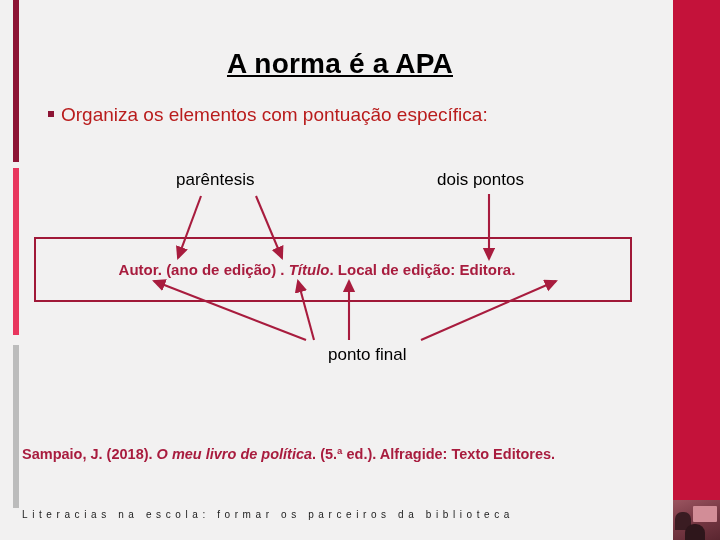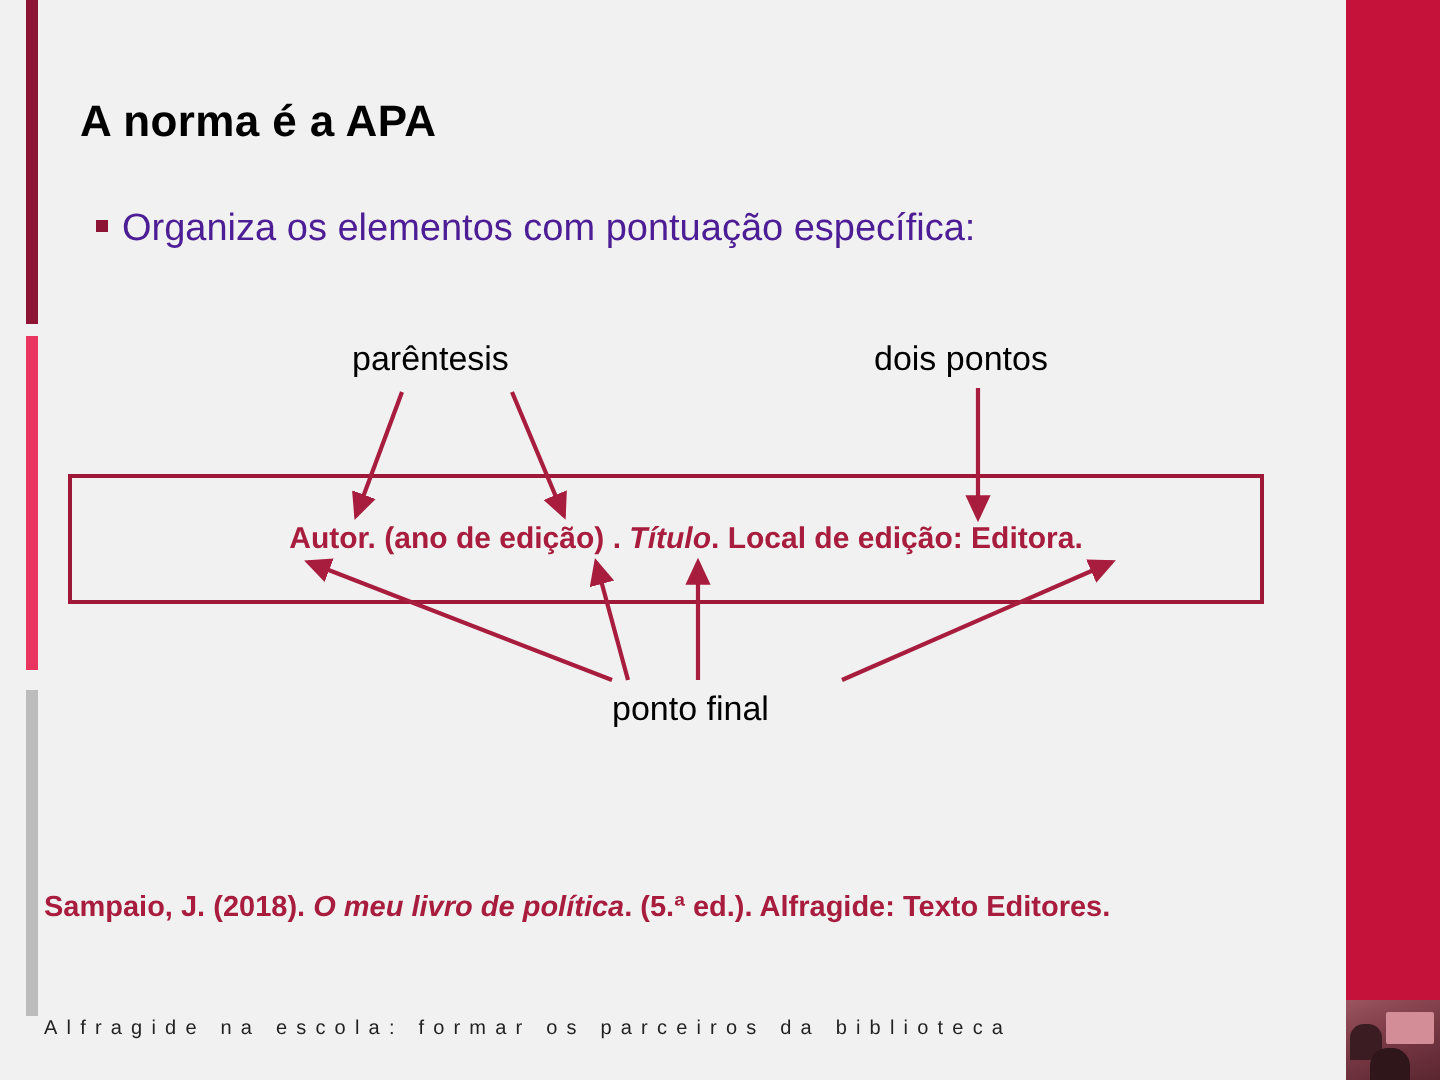--- a/index.html
+++ b/index.html
@@ -40,73 +40,74 @@
     height: 540px;
     background: #c4123a;
   }
 
   
   #title {
     position: absolute;
     top: 48px;
     left: 40px;
     width: 600px;
-    text-align: left;
-    font-size: 22px;
+    text-align: center;
+    font-size: 28px;
     font-weight: bold;
     color: #000000;
     letter-spacing: 0.2px;
+    text-decoration: underline;
   }
 
   
   #bullet-row {
     position: absolute;
     top: 104px;
     left: 48px;
     display: flex;
     align-items: baseline;
     gap: 7px;
     font-size: 19px;
-    color: #4c1d95;
+    color: #b91c1c;
   }
   #bullet-marker {
     display: inline-block;
     width: 6px;
     height: 6px;
     background: #8d1435;
     position: relative;
     top: -4px;
     flex: 0 0 auto;
   }
 
   
   .callout-label {
     position: absolute;
     font-size: 17px;
     color: #000000;
     white-space: nowrap;
   }
   #label-parentesis { top: 170px; left: 176px; }
   #label-dois-pontos { top: 170px; left: 437px; }
-  #label-ponto-final { top: 345px; left: 306px; }
+  #label-ponto-final { top: 345px; left: 328px; }
 
   
   #pattern-box {
     position: absolute;
     left: 34px;
     top: 237px;
     width: 598px;
     height: 65px;
     border: 2px solid #a01838;
     box-sizing: border-box;
   }
   #pattern-text {
     position: absolute;
     top: 261px;
-    left: 44px;
+    left: 18px;
     width: 598px;
     text-align: center;
     font-size: 15px;
     font-weight: bold;
     color: #a81c3e;
     white-space: nowrap;
   }
   #pattern-text .it { font-style: italic; }
 
   
@@ -221,21 +222,21 @@
 
     <line x1="349" y1="340" x2="349" y2="281" stroke="#a81c3e" stroke-width="2.1" marker-end="url(#ah)"></line>
 
     <line x1="421" y1="340" x2="556" y2="281" stroke="#a81c3e" stroke-width="2.1" marker-end="url(#ah)"></line>
   </svg>
 
   <div id="example-ref">
     <span>Sampaio, J. (2018). </span><span class="it">O meu livro de política</span><span>. (5.ª ed.). Alfragide: Texto Editores.</span>
   </div>
 
-  <div id="footer">Alfragide na escola: formar os parceiros da biblioteca</div>
+  <div id="footer">Literacias na escola: formar os parceiros da biblioteca</div>
 
   <div id="photo-thumb">
     <div class="ph-a"></div>
     <div class="ph-b"></div>
     <div class="ph-c"></div>
     <div class="ph-d"></div>
     <div class="ph-e"></div>
   </div>
 
 </div>

